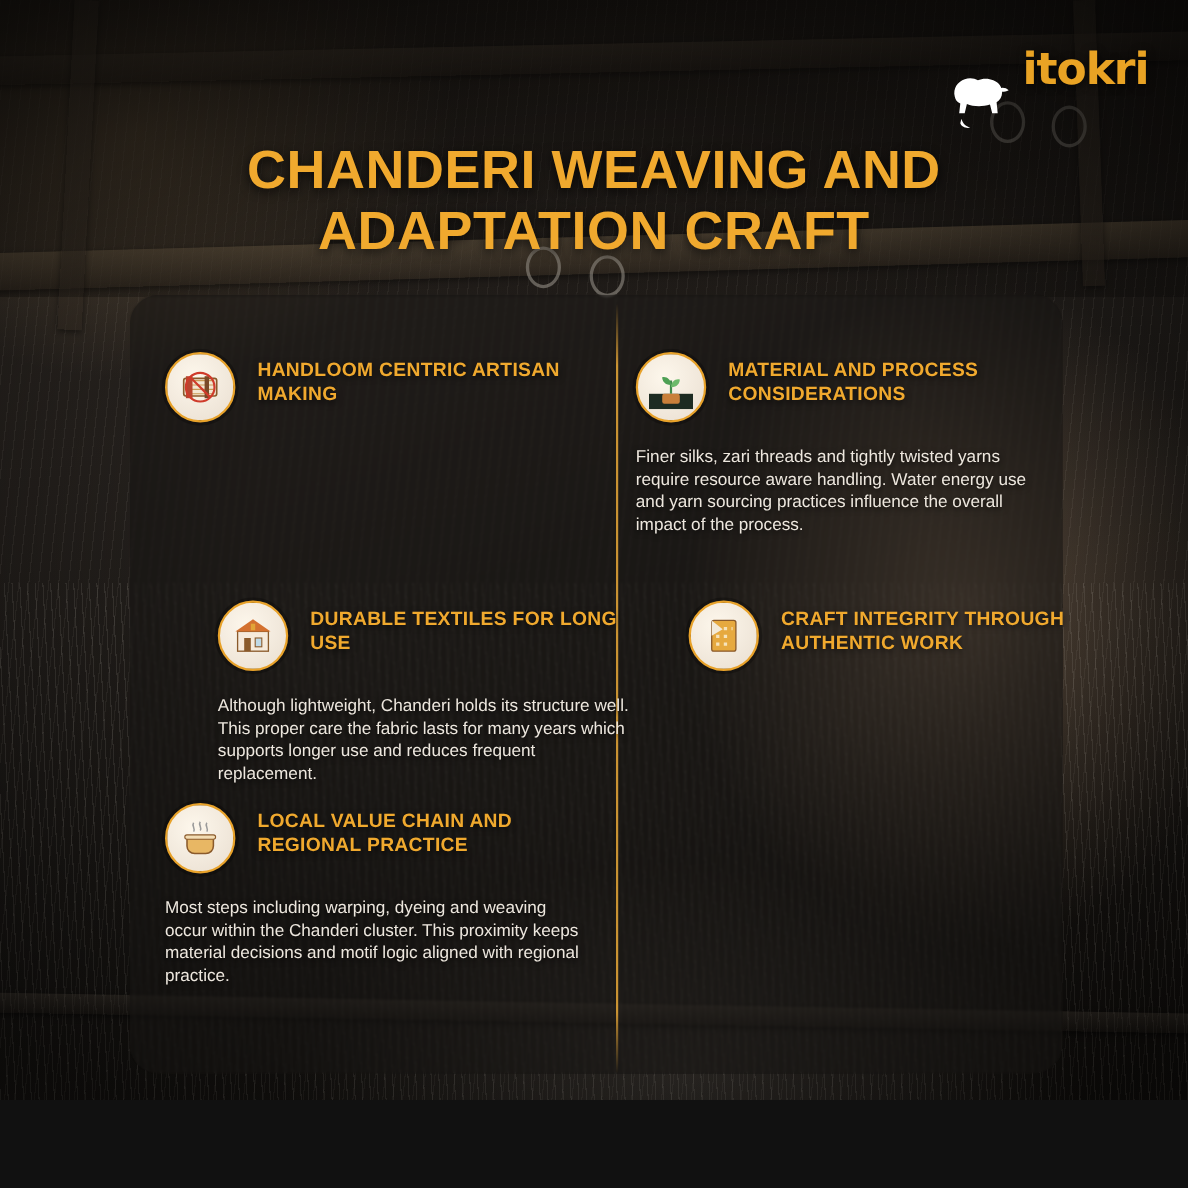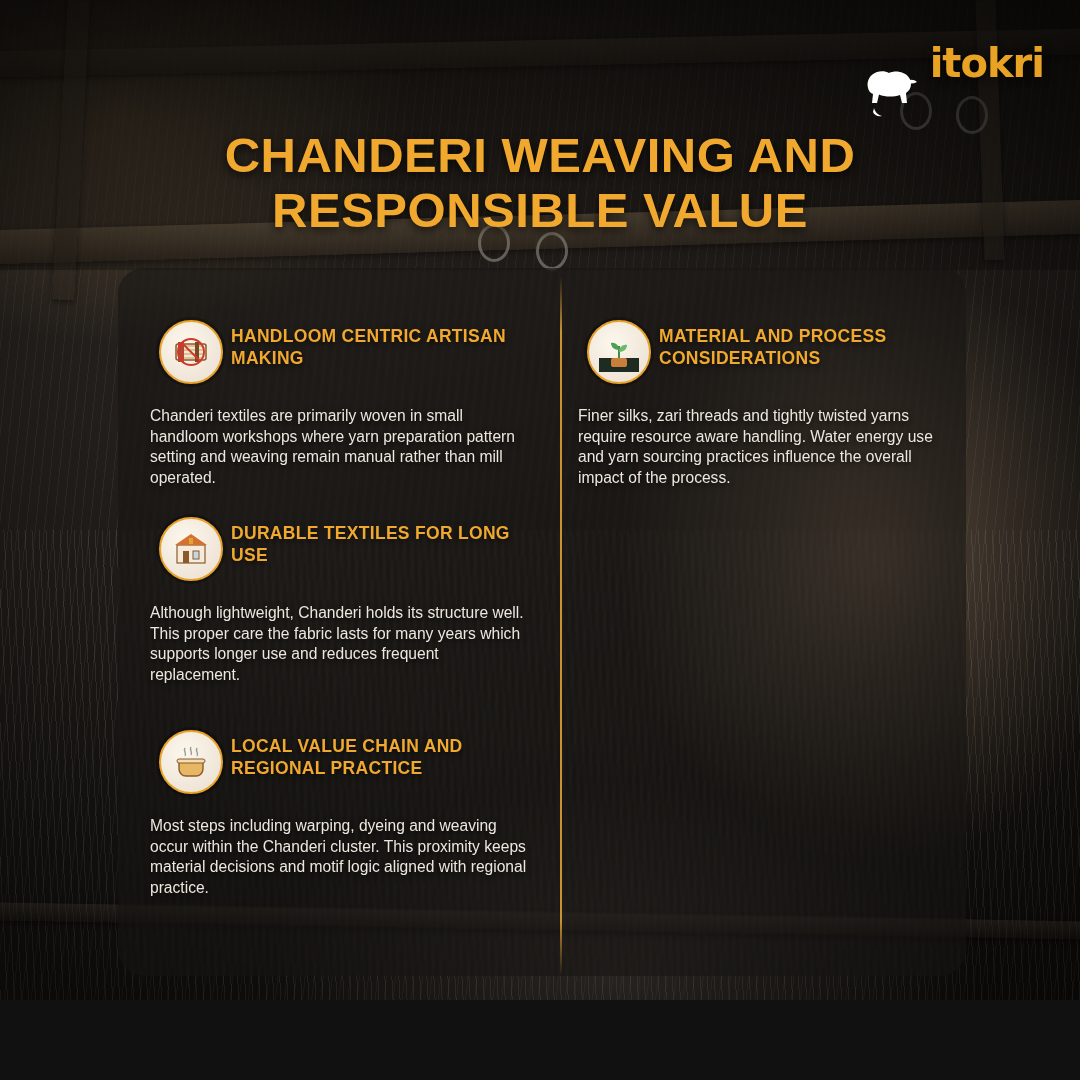--- a/index.html
+++ b/index.html
@@ -141,28 +141,27 @@
     right: 150px;
     top: 58px;
     width: 72px;
     height: 62px;
   }
   .col-left  { left: 150px; }
   .col-right { left: 578px; }
 
   .item { position: absolute; width: 400px; }
   .r0 { top: 320px; }
-  .r1 { top: 517px; }
+  .r1 { top: 546px; margin-left: 48px; }
   .r2 { top: 730px; }
 
   .item-head {
     display: flex;
     align-items: flex-start;
-    gap: 8px;
-    justify-content: center;
+    gap: 20px;
   }
   .badge {
     flex: 0 0 auto;
     width: 60px; height: 60px;
     border-radius: 50%;
     border: 2px solid #E8A22A;
     background: radial-gradient(circle at 40% 35%, #fdf7ec, #e9ded0);
     display: flex;
     align-items: center;
     justify-content: center;
@@ -219,38 +218,37 @@
 
   <svg class="logo-cow" viewBox="0 0 72 62">
     <path d="M10 30c-2-8 3-14 9-16 4-1.5 9-1 12 1 4-2 10-2 14 0 5 2 8 6 8 11 0 4-2 7-5 9l1 10h-5l-2-8c-3 1-7 1.5-10 1.5-4 0-8-.5-11-2l-2 8.5h-5l1-9c-3-1-4.5-3.5-5-6z" fill="#ffffff"></path>
     <path d="M48 24c3-3 8-3 11 0-2 1-4 1.5-6 1.5" fill="#ffffff"></path>
     <path d="M16 50c1 4 4 7 8 8-4 1-8-1-9-4z" fill="#ffffff"></path>
   </svg>
   <div class="logo">itokri</div>
 
   <div class="title">
     <span>CHANDERI WEAVING AND</span>
-    <span class="l2">RESPONSIBLE VALUE</span>
+    <span class="l2">ADAPTATION CRAFT</span>
   </div>
 
   <div class="item col-left r0">
     <div class="item-head">
       <div class="badge">
         <svg width="40" height="40" viewBox="0 0 40 40">
           <rect x="5" y="12" width="30" height="16" rx="2" fill="#f3e6d2" stroke="#8a5a2b" stroke-width="1.5"></rect>
           <path d="M8 14h24M8 18h24M8 22h24M8 26h24" stroke="#c99a55" stroke-width="1"></path>
           <rect x="7" y="10" width="6" height="20" fill="#b8452f"></rect>
           <rect x="24" y="10" width="4" height="20" fill="#7a4a28"></rect>
           <circle cx="20" cy="20" r="13" fill="none" stroke="#cf3b2b" stroke-width="2"></circle>
           <line x1="11" y1="11" x2="29" y2="29" stroke="#cf3b2b" stroke-width="2"></line>
         </svg>
       </div>
       <div class="item-title">HANDLOOM CENTRIC ARTISAN MAKING</div>
     </div>
-    <div class="item-body">Chanderi textiles are primarily woven in small handloom workshops where yarn preparation pattern setting and weaving remain manual rather than mill operated.</div>
   </div>
 
   <div class="item col-left r1">
     <div class="item-head">
       <div class="badge">
         <svg width="40" height="40" viewBox="0 0 40 40">
           <rect x="6" y="16" width="28" height="18" fill="#f6eadb" stroke="#8a5a2b" stroke-width="1.2"></rect>
           <path d="M4 16 L20 5 L36 16 Z" fill="#d4712f"></path>
           <rect x="12" y="22" width="6" height="12" fill="#8a5a2b"></rect>
           <rect x="22" y="22" width="6" height="8" fill="#bfd9e6" stroke="#8a5a2b" stroke-width="1"></rect>
@@ -286,18 +284,28 @@
           <rect x="6" y="17" width="28" height="4" rx="2" fill="#f3ddb4" stroke="#8a5a2b" stroke-width="1"></rect>
           <path d="M14 14c2-3-2-5 0-8M20 13c2-3-2-5 0-8M26 14c2-3-2-5 0-8" fill="none" stroke="#9a9a9a" stroke-width="1.4"></path>
         </svg>
       </div>
       <div class="item-title">LOCAL VALUE CHAIN AND REGIONAL PRACTICE</div>
     </div>
     <div class="item-body">Most steps including warping, dyeing and weaving occur within the Chanderi cluster. This proximity keeps material decisions and motif logic aligned with regional practice.</div>
   </div>
 
   <div class="item col-right r1">
+    <div class="item-head">
+      <div class="badge">
+        <svg width="40" height="40" viewBox="0 0 40 40">
+          <rect x="9" y="6" width="22" height="28" rx="2" fill="#e6a93f" stroke="#8a5a2b" stroke-width="1.2"></rect>
+          <path d="M13 12h3v3h-3zM20 12h3v3h-3zM27 12h1v3h-1zM13 19h3v3h-3zM20 19h3v3h-3zM13 26h3v3h-3zM20 26h3v3h-3z" fill="#f6e3bb"></path>
+          <path d="M9 6l10 8-10 6z" fill="#f3ead9"></path>
+        </svg>
+      </div>
+      <div class="item-title">CRAFT INTEGRITY THROUGH AUTHENTIC WORK</div>
+    </div>
   </div>
 
   <div class="item col-right r2">
   </div>
 
 </div>
 
 </body></html>

